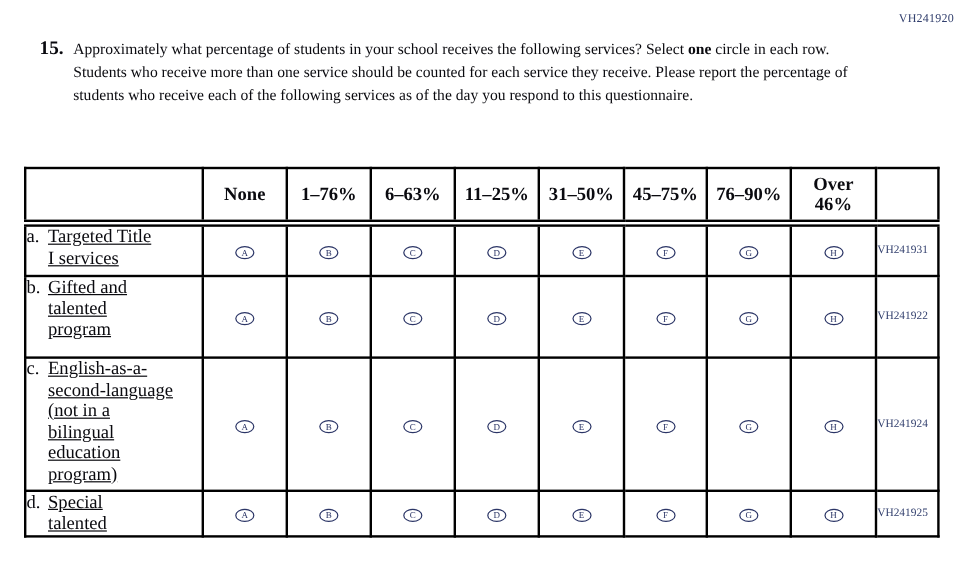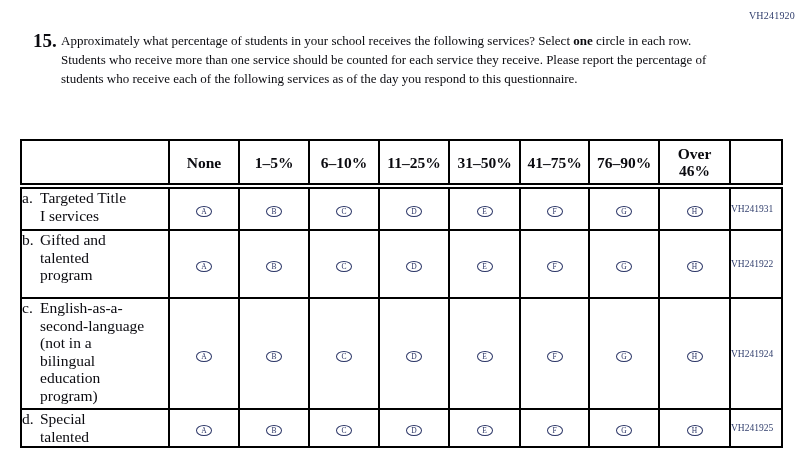--- a/index.html
+++ b/index.html
@@ -23,21 +23,21 @@
   .question {
     position: absolute;
     left: 33px;
     top: 31px;
     display: flex;
   }
   .q-num {
     width: 28px;
     flex: 0 0 28px;
     font-weight: bold;
-    font-size: 19px;
+    font-size: 16px;
     line-height: 19px;
   }
   .q-text {
     width: 648px;
     font-size: 13px;
     line-height: 19px;
   }
   table.grid {
     position: absolute;
     left: 20px;
@@ -61,21 +61,21 @@
     height: 42px;
   }
   td.label-cell {
     vertical-align: top;
     padding: 2px 2px 0 5px;
     font-size: 15.5px;
     line-height: 17.5px;
   }
   td.label-cell .cellflex { display: flex; }
   td.label-cell .prefix { flex: 0 0 18px; }
-  td.label-cell .lbl { flex: 1; white-space: pre-line; }
+  td.label-cell .lbl { flex: 1; white-space: pre-line; text-decoration: underline; }
   td.opt { text-align: center; vertical-align: middle; }
   .bubble {
     display: inline-flex;
     width: 16px;
     height: 11px;
     border: 1.2px solid #2b3566;
     border-radius: 50%;
     align-items: center;
     justify-content: center;
     font-size: 7.5px;
@@ -119,25 +119,25 @@
         <col style="width:71px">
         <col style="width:69px">
         <col style="width:70px">
         <col style="width:71px">
         <col style="width:52px">
     </colgroup>
     <thead>
       <tr>
         <th></th>
         <th>None</th>
-        <th>1–5%</th>
-        <th>6–10%</th>
+        <th>1–76%</th>
+        <th>6–63%</th>
         <th>11–25%</th>
         <th>31–50%</th>
-        <th>41–75%</th>
+        <th>45–75%</th>
         <th>76–90%</th>
         <th>Over
 46%</th>
         <th></th>
       </tr>
     </thead>
     <tbody>
       <tr class="row-a">
         <td class="label-cell">
           <div class="cellflex">

